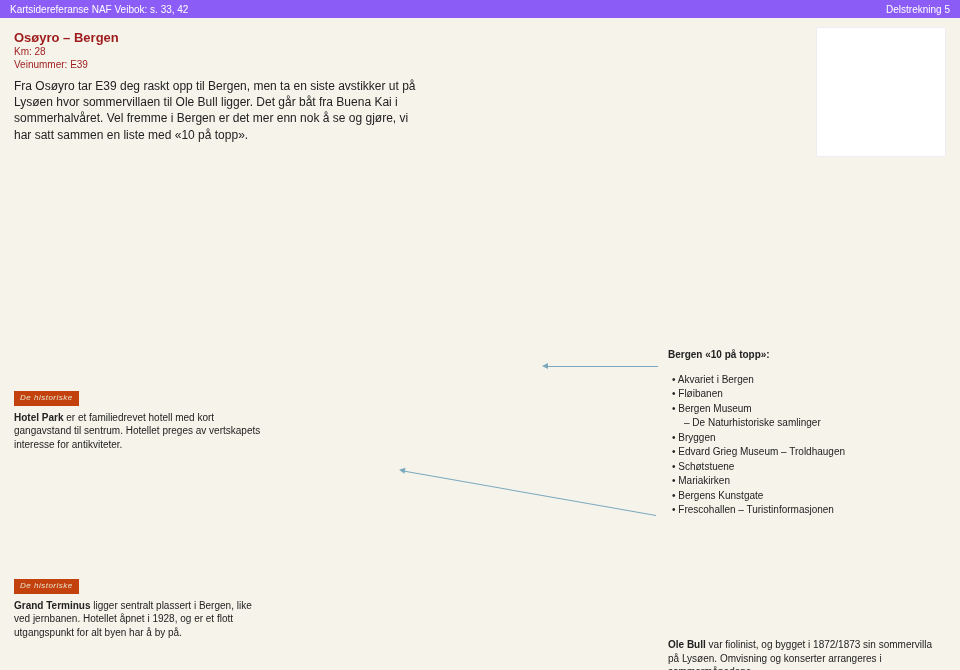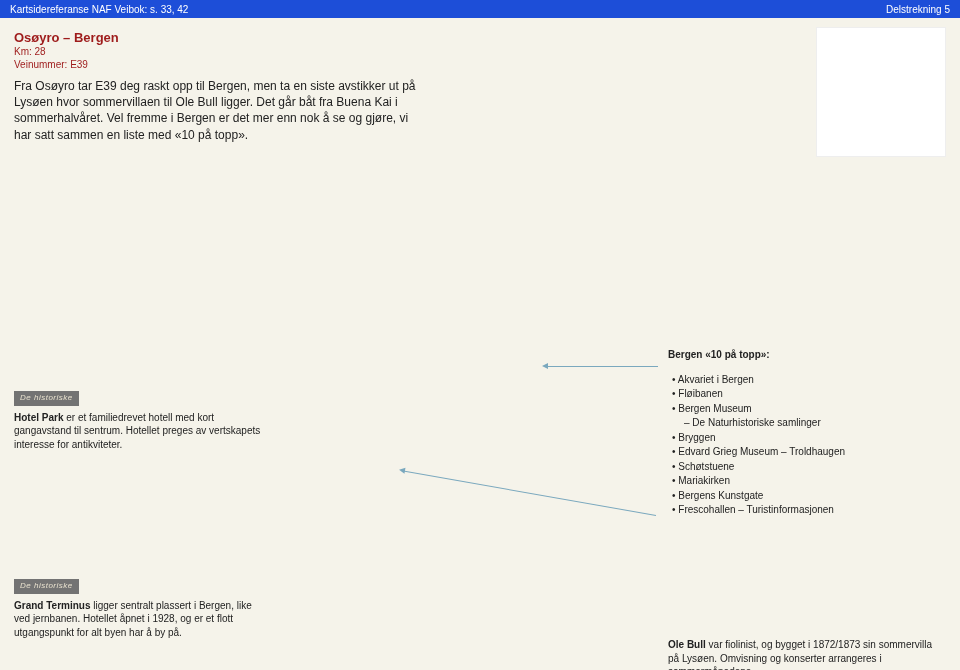--- a/index.html
+++ b/index.html
@@ -9,21 +9,21 @@
     background: #f5f3ea;
     font-family: "Helvetica Neue", Arial, sans-serif;
     color: #222;
     position: relative;
     overflow: hidden;
   }
   .header-bar {
     position: absolute;
     top: 0; left: 0; right: 0;
     height: 18px;
-    background: #1d4ed8;
+    background: #8b5cf6;
     color: #fff;
     font-size: 10px;
     display: flex;
     justify-content: space-between;
     align-items: center;
     padding: 0 10px;
   }
   .route-title {
     position: absolute;
     top: 30px;
@@ -62,21 +62,21 @@
   .hotel-park {
     position: absolute;
     left: 14px;
     top: 390px;
     width: 248px;
     font-size: 10px;
     line-height: 1.35;
   }
   .hotel-park .logo, .grand-terminus .logo {
     display: inline-block;
-    background: #737373;
+    background: #c2410c;
     color: #e9e2cf;
     font-size: 8px;
     font-style: italic;
     padding: 2px 6px;
     margin-bottom: 5px;
     letter-spacing: 0.5px;
   }
   .bergen-list {
     position: absolute;
     left: 668px;

